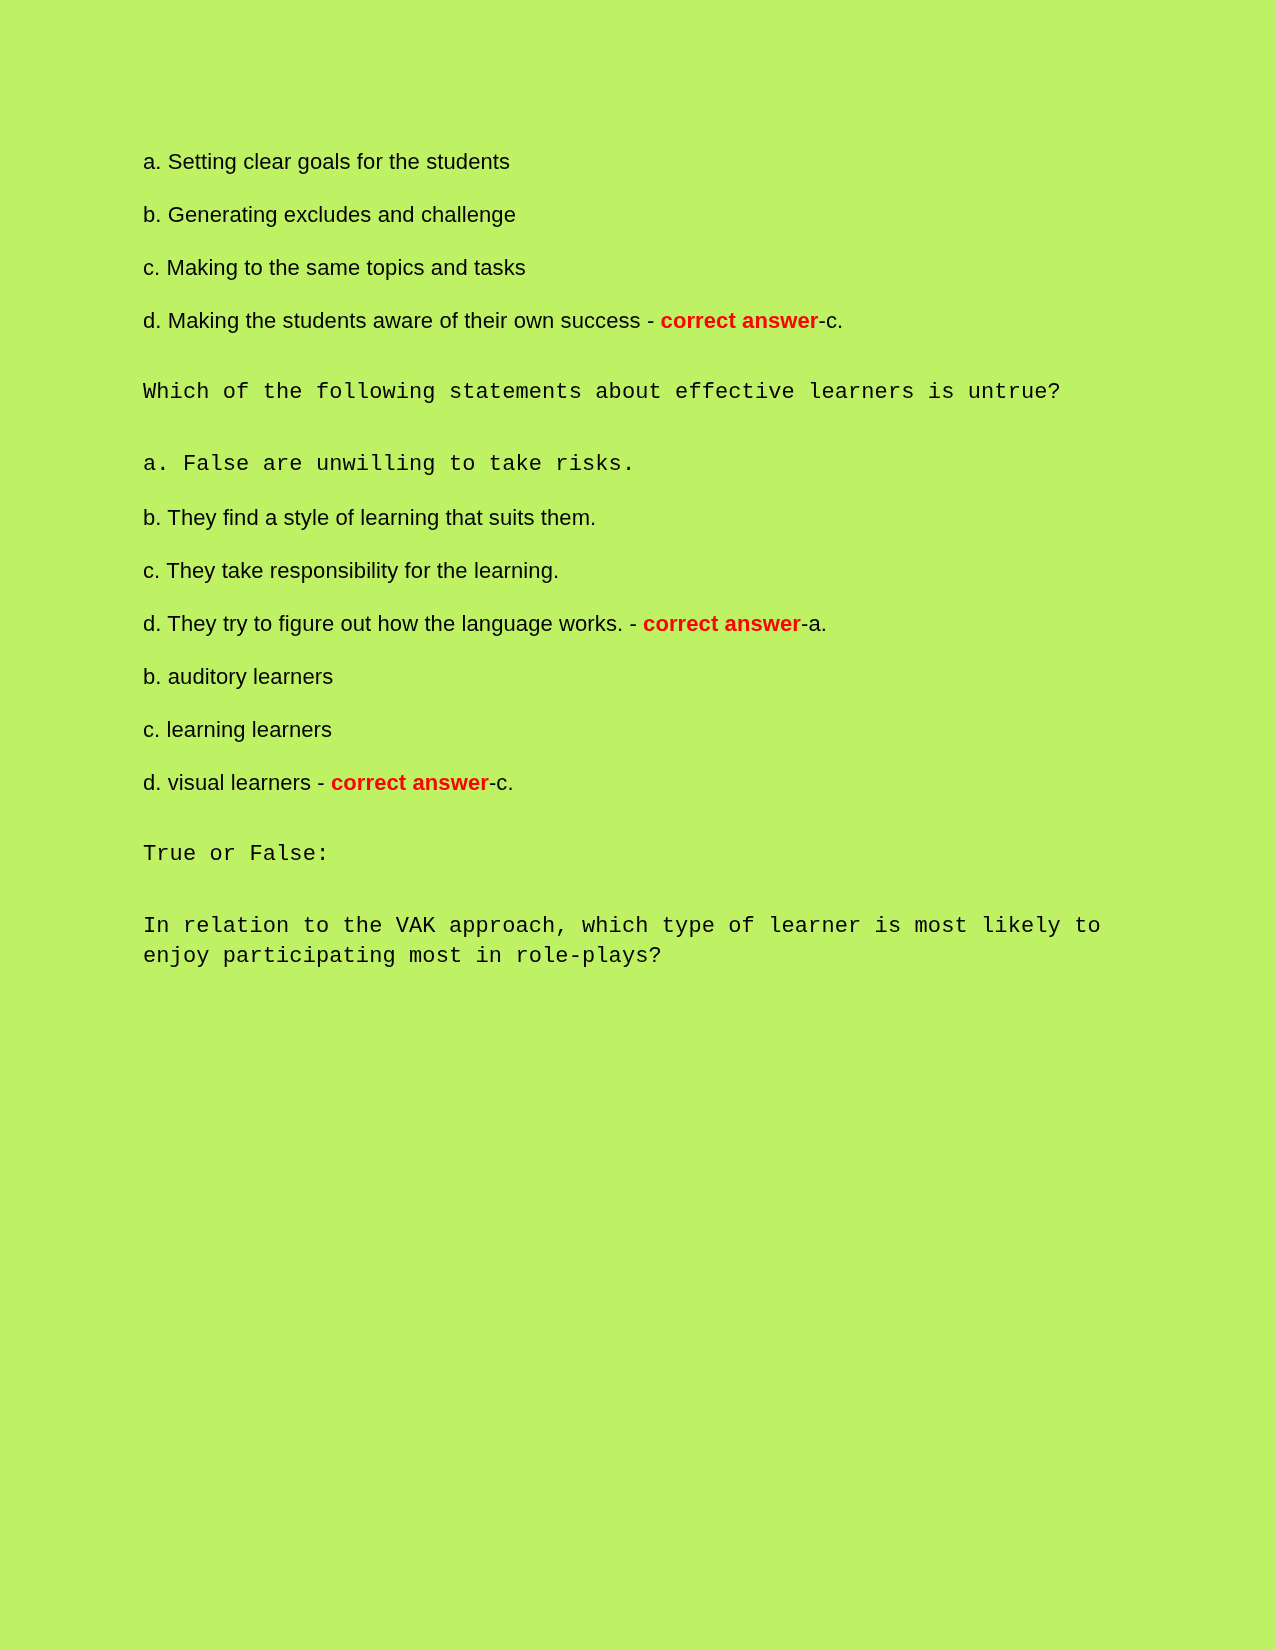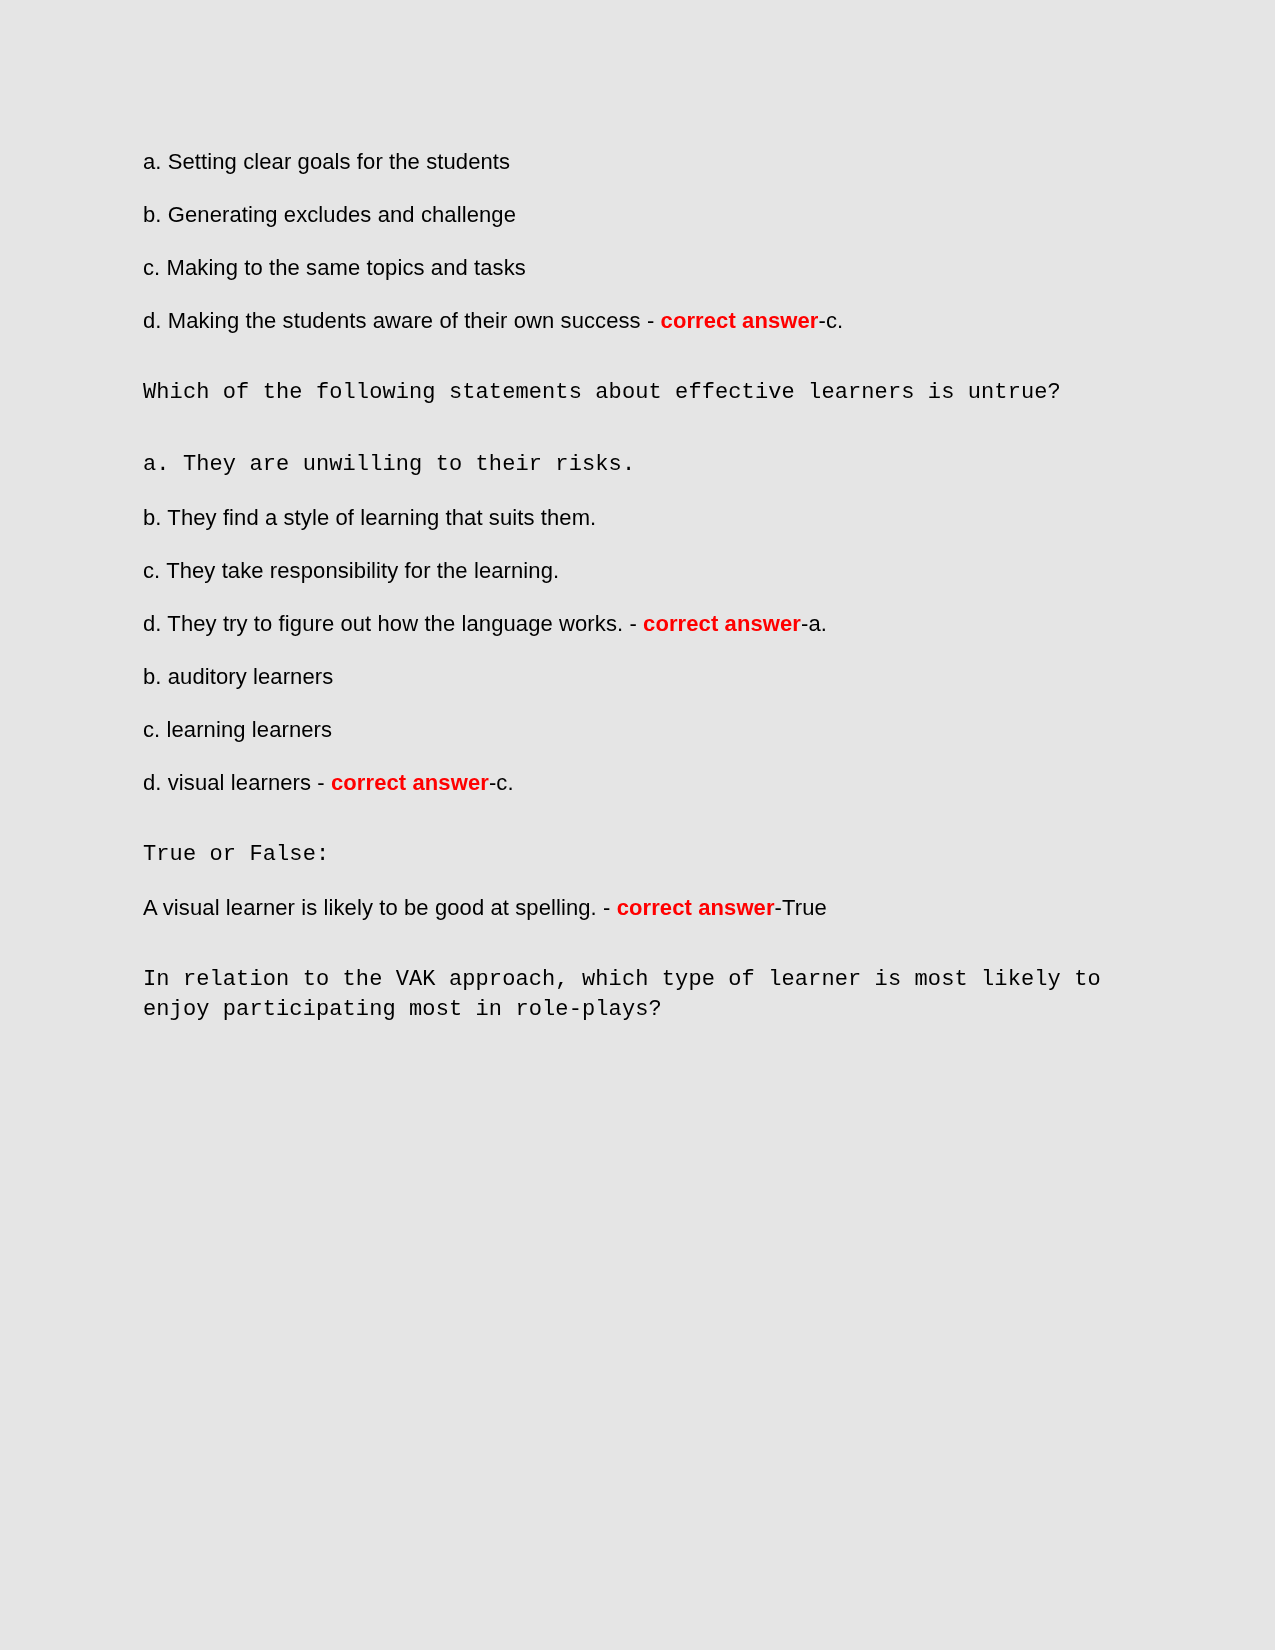--- a/index.html
+++ b/index.html
@@ -10,21 +10,21 @@
   body {
     width: 1275px;
     height: 1650px;
     font-family: "Liberation Sans", "DejaVu Sans", sans-serif;
     color: #000000;
     overflow: hidden;
   }
   .page {
     width: 1275px;
     height: 1650px;
-    background: #e5e5e5;
+    background: #bef264;
     box-sizing: border-box;
     padding: 147px 140px 4px 143px;
   }
   .content {
     max-width: 995px;
   }
   .para {
     font-size: 22px;
     line-height: 30px;
     margin: 0 0 23px 0;
@@ -46,24 +46,23 @@
 </head>
 <body>
 
 <div class="page">
   <div class="content">
       <p class="para"><span class="seg-normal">a. Setting clear goals for the students</span></p>
       <p class="para"><span class="seg-normal">b. Generating excludes and challenge</span></p>
       <p class="para"><span class="seg-normal">c. Making to the same topics and tasks</span></p>
       <p class="para"><span class="seg-normal">d. Making the students aware of their own success - </span><span class="seg-answer">correct answer</span><span class="seg-normal">-c.</span></p>
       <p class="para gap-before"><span class="seg-normal">Which of the following statements about effective learners is untrue?</span></p>
-      <p class="para gap-before"><span class="seg-normal">a. They are unwilling to their risks.</span></p>
+      <p class="para gap-before"><span class="seg-normal">a. False are unwilling to take risks.</span></p>
       <p class="para"><span class="seg-normal">b. They find a style of learning that suits them.</span></p>
       <p class="para"><span class="seg-normal">c. They take responsibility for the learning.</span></p>
       <p class="para"><span class="seg-normal">d. They try to figure out how the language works. - </span><span class="seg-answer">correct answer</span><span class="seg-normal">-a.</span></p>
       <p class="para"><span class="seg-normal">b. auditory learners</span></p>
       <p class="para"><span class="seg-normal">c. learning learners</span></p>
       <p class="para"><span class="seg-normal">d. visual learners - </span><span class="seg-answer">correct answer</span><span class="seg-normal">-c.</span></p>
       <p class="para gap-before"><span class="seg-normal">True or False:</span></p>
-      <p class="para"><span class="seg-normal">A visual learner is likely to be good at spelling. - </span><span class="seg-answer">correct answer</span><span class="seg-normal">-True</span></p>
       <p class="para gap-before"><span class="seg-normal">In relation to the VAK approach, which type of learner is most likely to enjoy participating most in role-plays?</span></p>
     </div>
 </div>
 
 </body></html>

